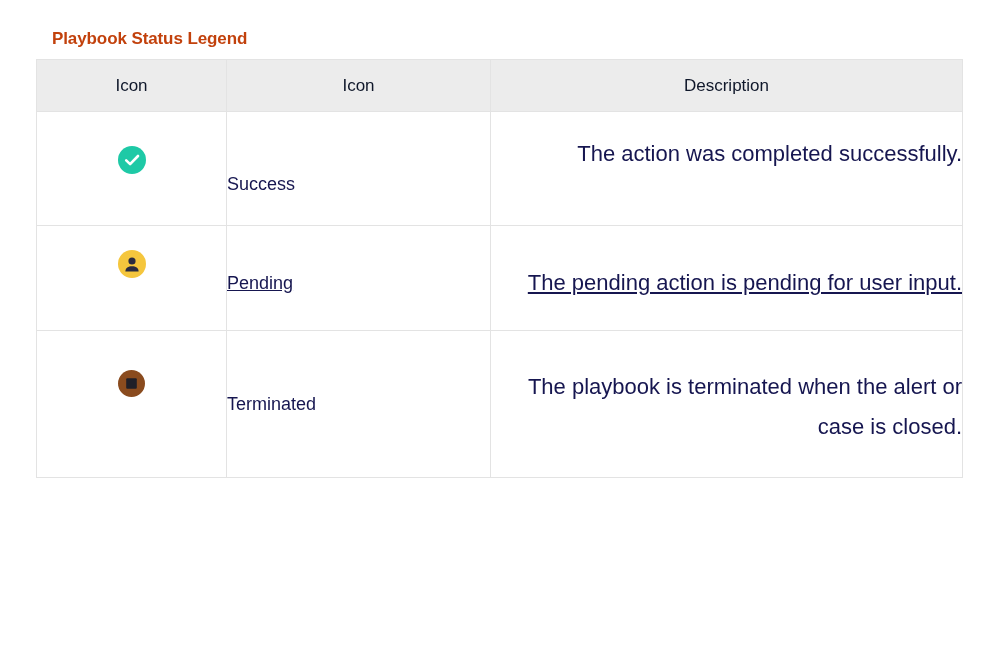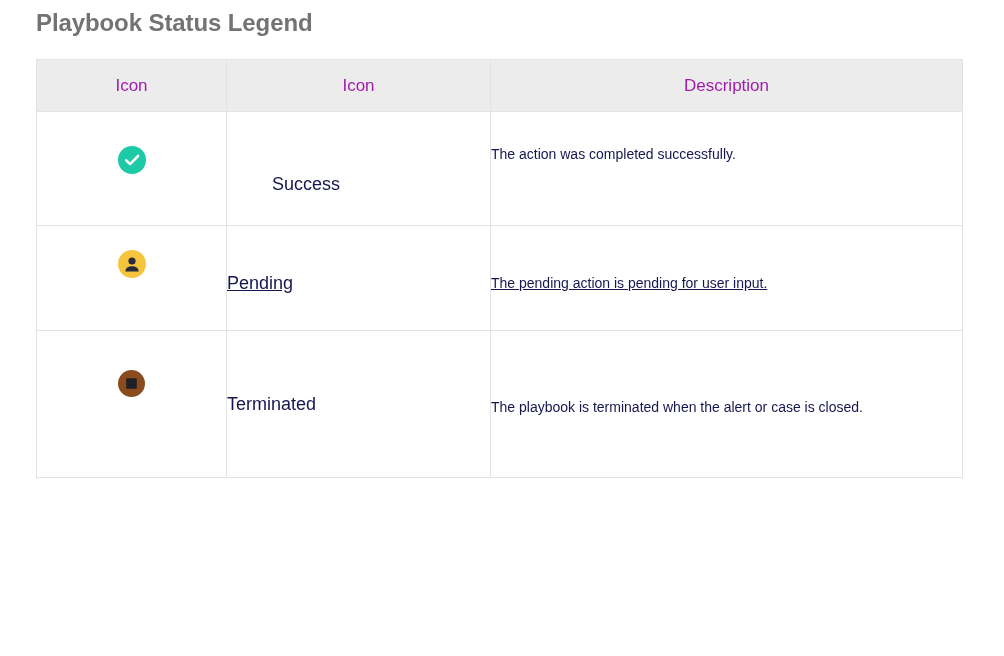--- a/index.html
+++ b/index.html
@@ -17,44 +17,44 @@
   .page {
     position: relative;
     width: 1004px;
     height: 656px;
     box-sizing: border-box;
   }
   .page-title {
     position: absolute;
     left: 36px;
     top: 6px;
-    font-size: 24px;
+    font-size: 17px;
     font-weight: bold;
-    color: #737373;
+    color: #c2410c;
     letter-spacing: -0.1px;
     line-height: 34px;
-    margin: 0;
+    margin: 16px;
   }
   .legend-table {
     position: absolute;
     left: 36px;
     top: 59px;
     width: 926px;
     border-collapse: collapse;
     table-layout: fixed;
   }
   .legend-table th,
   .legend-table td {
     border: 1px solid #e3e3e3;
     padding: 0;
     vertical-align: middle;
   }
   .legend-table thead th {
     background: #ececec;
-    color: #a21caf;
+    color: #0f172a;
     font-size: 17px;
     font-weight: normal;
     text-align: center;
     height: 51px;
     line-height: 51px;
   }
   .col-icon { width: 190px; }
   .col-name { width: 264px; }
   .col-desc { width: 472px; }
 
@@ -62,29 +62,30 @@
     text-align: center;
   }
   .cell-name {
     padding: 0 0 0 20px;
     font-size: 18px;
     color: #161650;
     line-height: 26px;
   }
   .cell-desc {
     padding: 0 14px 0 20px;
-    font-size: 14px;
+    font-size: 22px;
     color: #161650;
     line-height: 40px;
+    text-align: right;
   }
 
   
   tr.row-success td { height: 83px; }
   tr.row-success .cell-icon   { vertical-align: middle; padding-bottom: 18px; }
-  tr.row-success .cell-name   { vertical-align: middle; padding-top: 30px; padding-left: 45px; }
+  tr.row-success .cell-name   { vertical-align: middle; padding-top: 30px; }
   tr.row-success .cell-desc   { vertical-align: middle; padding-bottom: 30px; }
 
   tr.row-failed td { height: 84px; }
   tr.row-failed .cell-icon    { vertical-align: middle; padding-bottom: 36px; }
   tr.row-failed .cell-name    { vertical-align: middle; padding-top: 6px; }
   tr.row-failed .cell-desc    { vertical-align: middle; padding-top: 6px; }
 
   tr.row-queued td { height: 76px; }
   tr.row-queued .cell-icon    { vertical-align: middle; }
   tr.row-queued .cell-name    { vertical-align: middle; }

